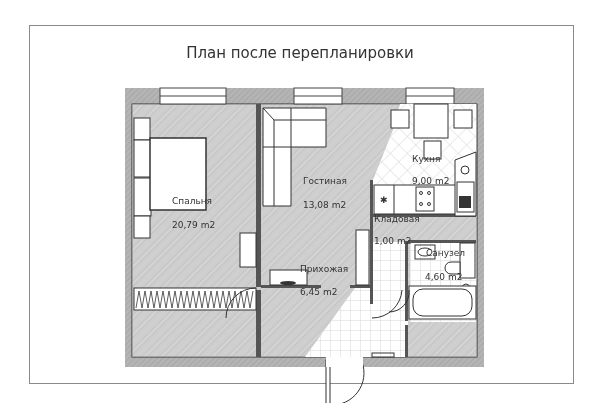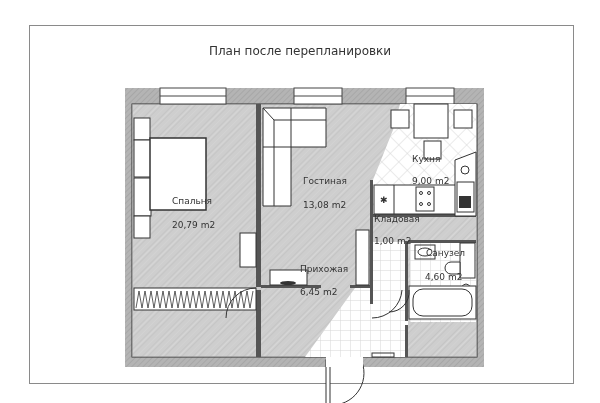--- a/index.html
+++ b/index.html
@@ -1,18 +1,18 @@
 <!DOCTYPE html>
 <html><head>
 <meta charset="utf-8">
 <style>
   html, body { margin:0; padding:0; background:#ffffff; }
   body { width:600px; height:403px; position:relative; overflow:hidden; font-family:"DejaVu Sans", sans-serif; }
   .frame { position:absolute; left:29px; top:25px; width:545px; height:359px; border:1px solid #8a8a8a; box-sizing:border-box; background:#fff; }
-  .title { position:absolute; left:0; top:44px; width:600px; text-align:center; font-size:12px; color:#333; }
+  .title { position:absolute; left:0; top:44px; width:600px; text-align:center; font-size:15px; color:#333; }
   svg { position:absolute; left:0; top:0; }
   .lbl { font-family:"DejaVu Sans", sans-serif; font-size:9px; fill:#333; }
 </style>
 </head>
 <body>
 
 <div class="frame"></div>
 <div class="title">План после перепланировки</div>
 
 <svg width="600" height="403" viewBox="0 0 600 403">

